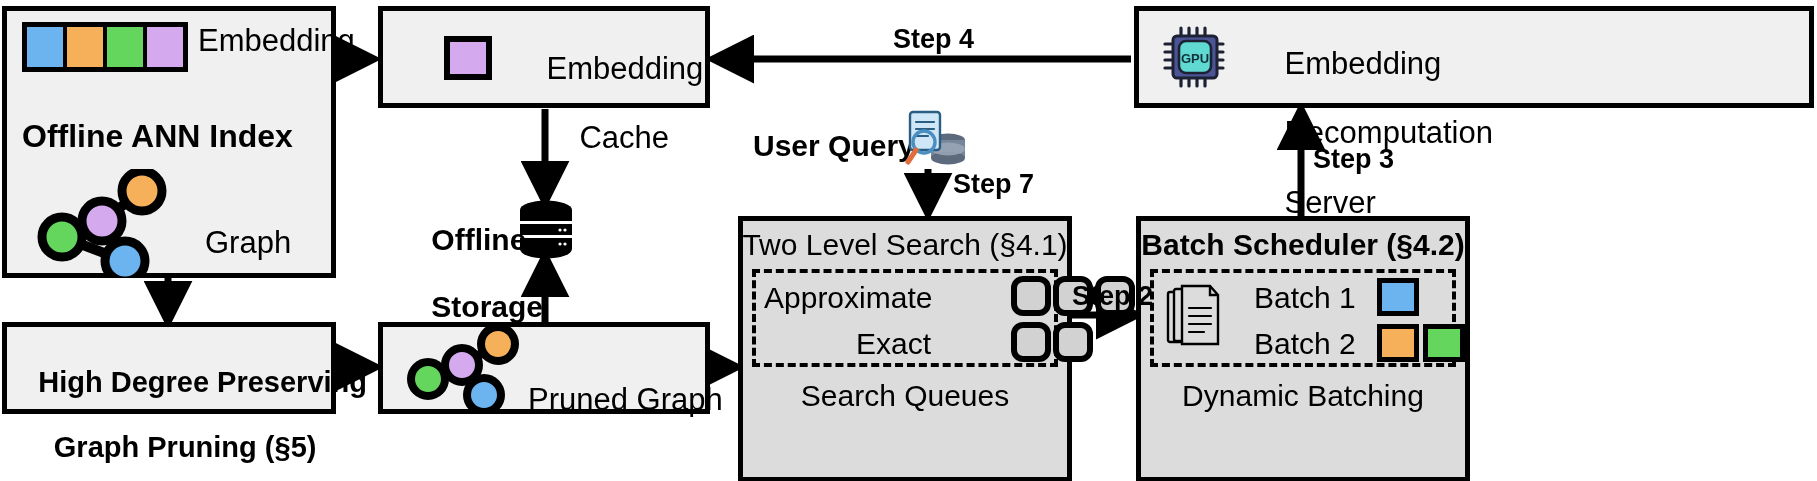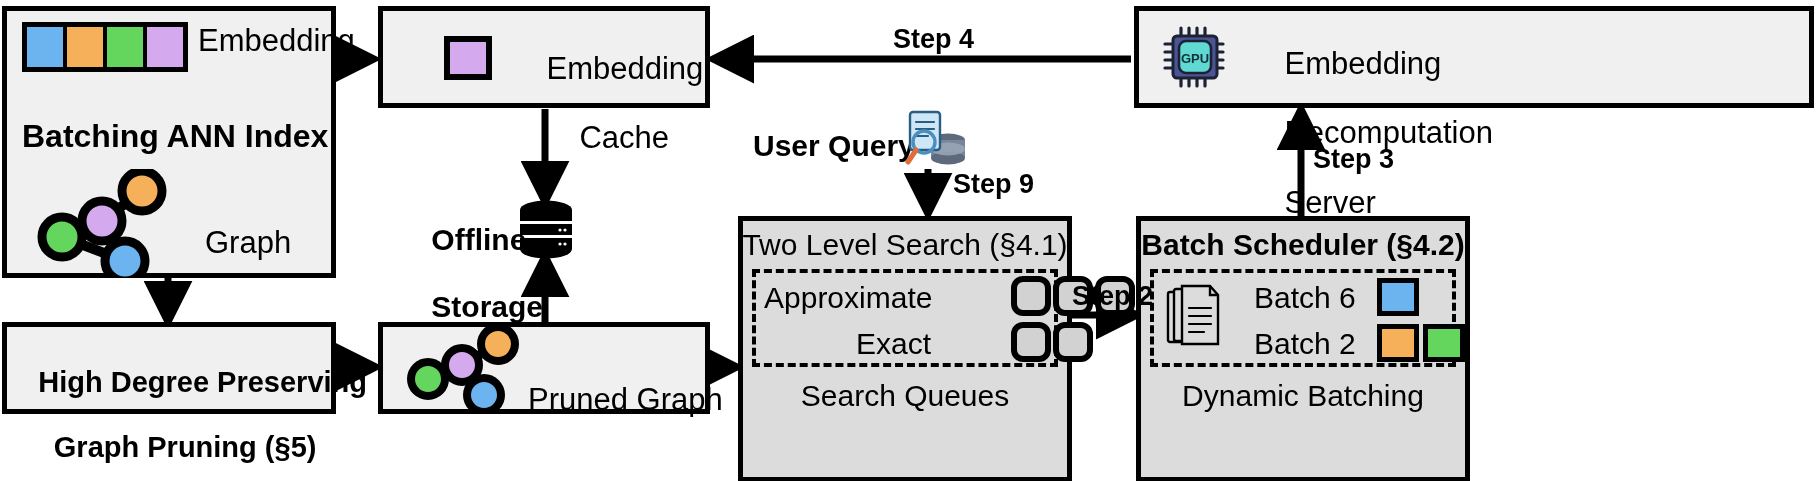--- a/index.html
+++ b/index.html
@@ -57,21 +57,21 @@
 
   <div style="position:absolute;left:22px;top:18px;width:166px;height:50px;border:5px solid #000;box-sizing:border-box;display:flex;background:#000;">
     <div class="cell" style="flex:1;background:#6cb4f0;border:none;border-right:4px solid #000;"></div>
     <div class="cell" style="flex:1;background:#f7b05a;border:none;border-right:4px solid #000;"></div>
     <div class="cell" style="flex:1;background:#64d65e;border:none;border-right:4px solid #000;"></div>
     <div class="cell" style="flex:1;background:#d5a9ee;border:none;"></div>
   </div>
 
   <div class="lbl" style="left:198px;top:20px;font-size:31px;">Embedding</div>
 
-  <div class="lbl bold" style="left:22px;top:115px;font-size:32px;">Batching ANN Index</div>
+  <div class="lbl bold" style="left:22px;top:115px;font-size:32px;">Offline ANN Index</div>
 
   <svg style="position:absolute;left:30px;top:165px;width:170px;height:108px;" viewBox="0 0 170 108">
     <g stroke="#000" stroke-width="10" stroke-linecap="round">
       <line x1="32" y1="68" x2="72" y2="52"></line>
       <line x1="72" y1="52" x2="112" y2="22"></line>
       <line x1="72" y1="52" x2="95" y2="92"></line>
       <line x1="32" y1="68" x2="95" y2="92"></line>
     </g>
     <circle cx="112" cy="22" r="20" fill="#f7b05a" stroke="#000" stroke-width="9"></circle>
     <circle cx="72" cy="52" r="20" fill="#d5a9ee" stroke="#000" stroke-width="9"></circle>
@@ -209,31 +209,31 @@
       <path d="M44,2 L44,11 L52,11" fill="none"></path>
     </g>
     <g stroke="#000" stroke-width="2.2" stroke-linecap="round">
       <line x1="23" y1="24" x2="45" y2="24"></line>
       <line x1="23" y1="32" x2="45" y2="32"></line>
       <line x1="23" y1="40" x2="45" y2="40"></line>
       <line x1="23" y1="48" x2="38" y2="48"></line>
     </g>
   </svg>
 
-  <div class="lbl" style="left:1254px;top:277px;font-size:30px;">Batch 6</div>
+  <div class="lbl" style="left:1254px;top:277px;font-size:30px;">Batch 1</div>
   <div style="position:absolute;left:1377px;top:274px;display:flex;gap:4px;">
     <div class="sq" style="width:42px;height:38px;background:#6cb4f0;border:5px solid #000;"></div>
   </div>
 
   <div class="lbl" style="left:1254px;top:323px;font-size:30px;">Batch 2</div>
   <div style="position:absolute;left:1377px;top:320px;display:flex;gap:4px;">
     <div class="sq" style="width:42px;height:38px;background:#f7b05a;border:5px solid #000;"></div>
     <div class="sq" style="width:42px;height:38px;background:#64d65e;border:5px solid #000;"></div>
   </div>
 
   <div class="lbl ctr" style="left:1138px;top:375px;width:330px;font-size:30px;">Dynamic Batching</div>
 
   <div class="lbl bold" style="left:893px;top:20px;font-size:27px;">Step 4</div>
-  <div class="lbl bold" style="left:953px;top:165px;font-size:27px;">Step 9</div>
+  <div class="lbl bold" style="left:953px;top:165px;font-size:27px;">Step 7</div>
   <div class="lbl bold" style="left:1313px;top:140px;font-size:27px;">Step 3</div>
   <div class="lbl bold" style="left:1072px;top:277px;font-size:27px;">Step 2</div>
 
 </div>
 
 </body></html>

